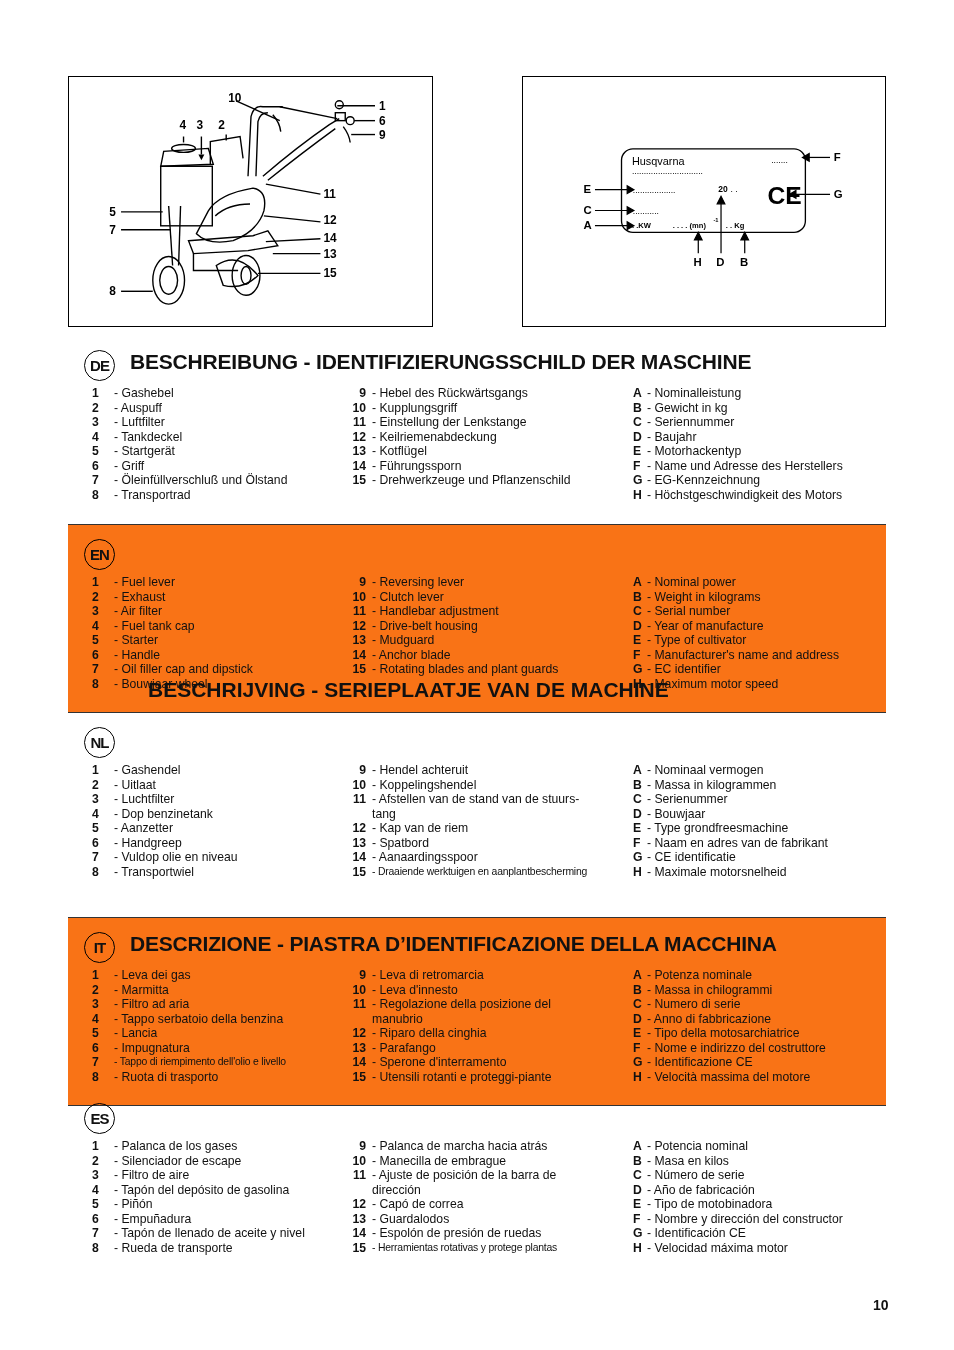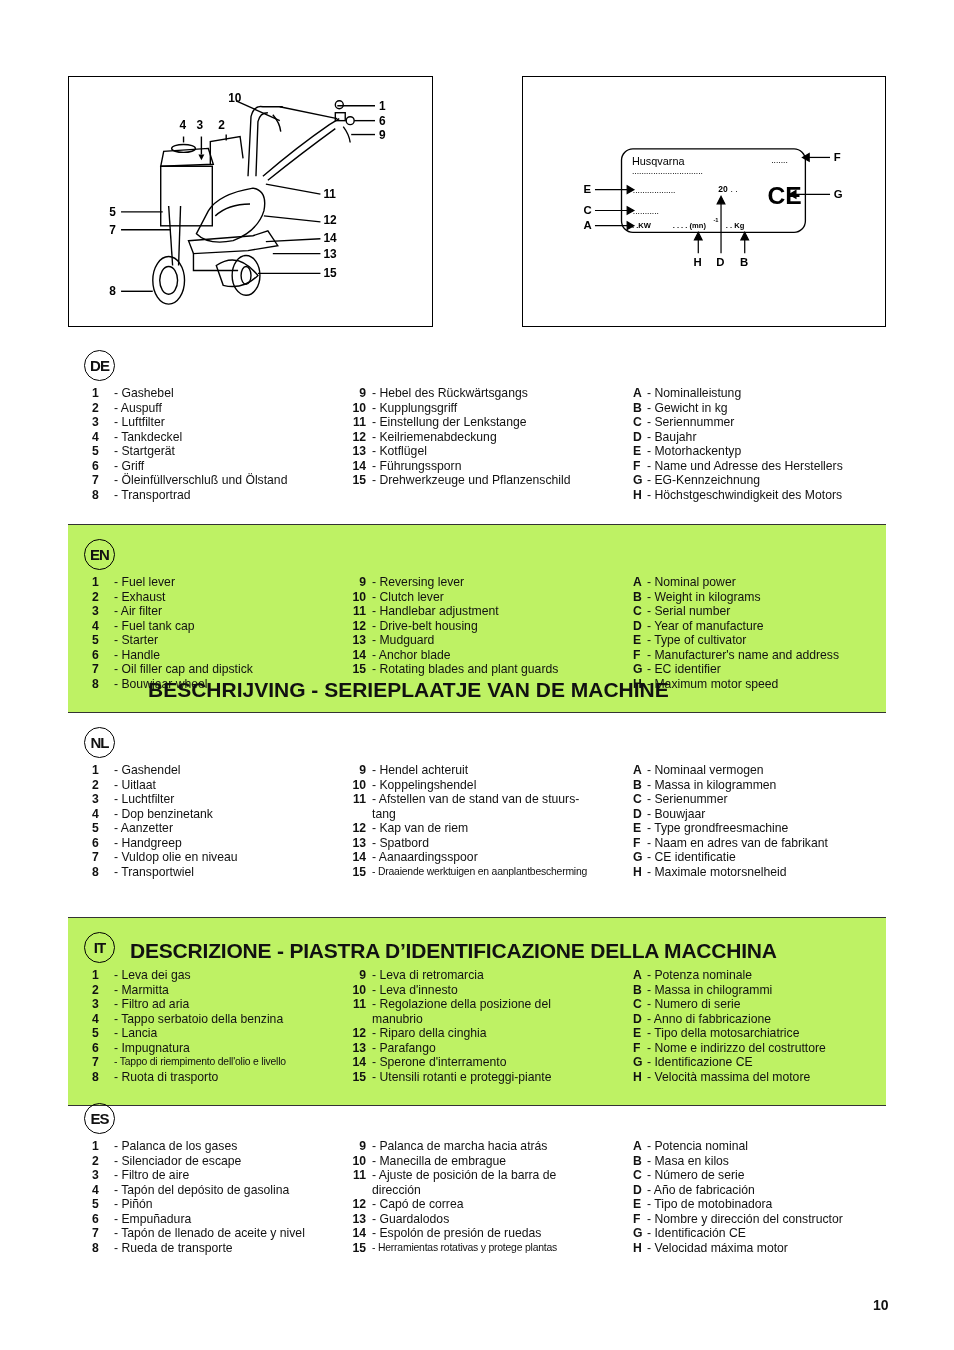--- a/index.html
+++ b/index.html
@@ -3,22 +3,22 @@
 <meta charset="utf-8">
 <style>
   * { box-sizing: border-box; margin: 0; padding: 0; }
   body { width: 954px; height: 1350px; background: #fff; font-family: "Liberation Sans", sans-serif; color: #111; position: relative; overflow: hidden; }
   .figbox { position: absolute; top: 76px; height: 251px; border: 1px solid #000; background: #fff; }
   #fig1 { left: 68px; width: 365px; }
   #fig2 { left: 522px; width: 364px; padding-left: 17px; }
   .figbox svg { width: 100%; height: 100%; display: block; }
   .lbl { font-family: "Liberation Sans", sans-serif; font-weight: bold; font-size: 12px; fill: #000; }
   .section { position: absolute; left: 68px; width: 818px; }
-  .section.gray { background: #bef264; border-top: 1px solid #333; border-bottom: 1px solid #333; }
-  .sec-head { position: absolute; left: 16px; top: 14px; display: flex; align-items: flex-end; }
+  .section.gray { background: #f97316; border-top: 1px solid #333; border-bottom: 1px solid #333; }
+  .sec-head { position: absolute; left: 16px; top: 14px; display: flex; align-items: flex-start; }
   .badge { width: 31px; height: 31px; border: 1.5px solid #000; border-radius: 50%; display: flex; align-items: center; justify-content: center; font-weight: bold; font-size: 15px; letter-spacing: -1px; margin-right: 15px; }
   .sec-title { font-weight: bold; font-size: 21px; letter-spacing: -0.2px; white-space: nowrap; }
   .cols { position: absolute; left: 24px; top: 50px; width: 780px; font-size: 12.2px; line-height: 14.5px; }
   .col { position: absolute; top: 0; }
   .col1 { left: 0; width: 245px; }
   .col2 { left: 250px; width: 280px; }
   .col3 { left: 541px; width: 250px; }
   .item { display: flex; white-space: nowrap; }
   .num { font-weight: bold; width: 22px; flex: none; }
   .col2 .num { width: 30px; text-align: right; padding-right: 6px; }
@@ -142,20 +142,21 @@
     <text class="lbl" x="310" y="122">G</text>
     <text class="lbl" x="162" y="194">H</text>
     <text class="lbl" x="186" y="194">D</text>
     <text class="lbl" x="211" y="194">B</text>
   </svg>
 </div>
 
 <div class="section" style="top:336px;height:186px;">
     <div class="sec-head">
       <div class="badge">DE</div>
+      <div class="sec-title">BESCHREIBUNG - IDENTIFIZIERUNGSSCHILD DER MASCHINE</div>
     </div>
     <div class="cols">
       <div class="col col1">
         <div class="item">
           <span class="num">1</span>
           <span class="txt">- Gashebel</span>
         </div>
         <div class="item">
           <span class="num">2</span>
           <span class="txt">- Auspuff</span>

